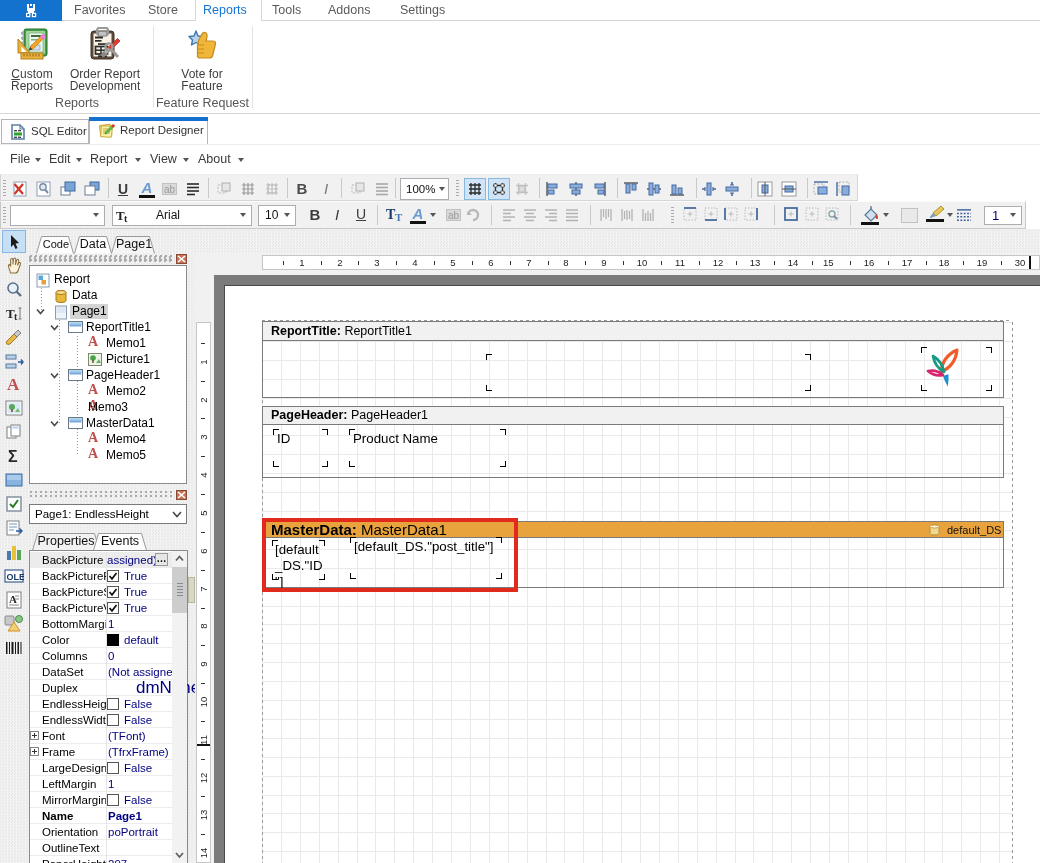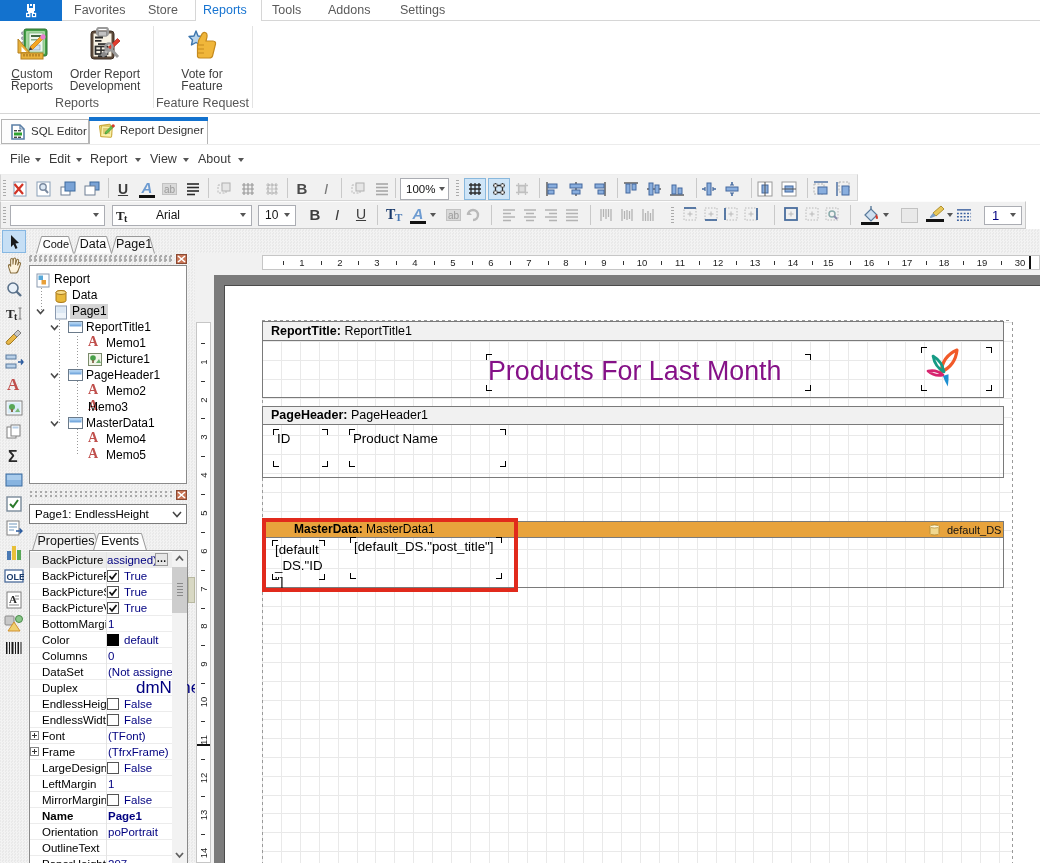--- a/index.html
+++ b/index.html
@@ -866,31 +866,30 @@
 
 <div class="abs" style="left:197px;top:744px;width:13px;height:2px;background:#111;"></div>
 <div class="abs" style="left:262px;top:321px;width:742px;height:77px;border:1px solid #7a7a7a;box-sizing:border-box;"></div>
 <div class="abs" style="left:263px;top:322px;width:740px;height:19px;background:#f1f1f1;border-bottom:1px solid #7a7a7a;box-sizing:border-box;"></div>
 <div class="tx" style="left:271px;top:322px;height:18px;line-height:18px;font-size:12.5px;color:#000;"><b>ReportTitle:</b> ReportTitle1</div>
 <div class="abs" style="left:262px;top:406px;width:742px;height:72px;border:1px solid #7a7a7a;box-sizing:border-box;"></div>
 <div class="abs" style="left:263px;top:407px;width:740px;height:18px;background:#f1f1f1;border-bottom:1px solid #7a7a7a;box-sizing:border-box;"></div>
 <div class="tx" style="left:271px;top:407px;height:17px;line-height:17px;font-size:12.5px;color:#000;"><b>PageHeader:</b> PageHeader1</div>
 <div class="abs" style="left:262px;top:521px;width:742px;height:67px;border:1px solid #7a7a7a;box-sizing:border-box;"></div>
 <div class="abs" style="left:263px;top:522px;width:740px;height:16px;background:#e8a33c;border-bottom:1px solid #7a7a7a;box-sizing:border-box;"></div>
-<div class="tx" style="left:271px;top:522px;height:15px;line-height:15px;font-size:12px;color:#000;margin-left:23px;"><b>MasterData:</b> MasterData1</div>
+<div class="tx" style="left:271px;top:522px;height:15px;line-height:15px;font-size:15px;color:#000;"><b>MasterData:</b> MasterData1</div>
 <svg class="abs" style="left:929px;top:524px;" width="11" height="12" viewBox="0 0 11 12">
       <path d="M1 2.5 Q1 1 5.5 1 Q10 1 10 2.5 L10 9.5 Q10 11 5.5 11 Q1 11 1 9.5 Z" fill="#f0d890" stroke="#b89038" stroke-width="1"></path>
       <ellipse cx="5.5" cy="2.5" rx="4.5" ry="1.5" fill="#fdf6d8" stroke="#b89038" stroke-width="0.8"></ellipse>
     </svg>
 <div class="tx" style="left:947px;top:523px;height:14px;line-height:14px;font-size:11px;color:#111;">default_DS</div>
 <div class="abs" style="left:486px;top:354px;width:6px;height:6px;border-left:1.5px solid #000;border-top:1.5px solid #000;box-sizing:border-box;"></div>
     <div class="abs" style="left:805px;top:354px;width:6px;height:6px;border-right:1.5px solid #000;border-top:1.5px solid #000;box-sizing:border-box;"></div>
     <div class="abs" style="left:486px;top:385px;width:6px;height:6px;border-left:1.5px solid #000;border-bottom:1.5px solid #000;box-sizing:border-box;"></div>
     <div class="abs" style="left:805px;top:385px;width:6px;height:6px;border-right:1.5px solid #000;border-bottom:1.5px solid #000;box-sizing:border-box;"></div>
-<div class="tx" style="left:488px;top:355.5px;font-size:26.8px;color:#851187;">Products For Last Month</div>
 <div class="abs" style="left:921px;top:347px;width:6px;height:6px;border-left:1.5px solid #000;border-top:1.5px solid #000;box-sizing:border-box;"></div>
     <div class="abs" style="left:986px;top:347px;width:6px;height:6px;border-right:1.5px solid #000;border-top:1.5px solid #000;box-sizing:border-box;"></div>
     <div class="abs" style="left:921px;top:385px;width:6px;height:6px;border-left:1.5px solid #000;border-bottom:1.5px solid #000;box-sizing:border-box;"></div>
     <div class="abs" style="left:986px;top:385px;width:6px;height:6px;border-right:1.5px solid #000;border-bottom:1.5px solid #000;box-sizing:border-box;"></div>
 <svg class="abs" style="left:926px;top:346px;" width="34" height="44" viewBox="0 0 34 44">
 <path d="M31 4 Q29.4 19.7 15 26 Q16.6 10.3 31 4 Z" fill="none" stroke="#f15a29" stroke-width="3.1" stroke-linejoin="round"></path>
 <path d="M7 10 Q16.2 15.4 18 26 Q8.8 20.6 7 10 Z" fill="none" stroke="#169b85" stroke-width="2.7" stroke-linejoin="round"></path>
 <path d="M2 25 Q10.5 23.1 17 29 Q8.5 30.9 2 25 Z" fill="none" stroke="#d6246e" stroke-width="2.7" stroke-linejoin="round"></path>
 <path d="M17 30 Q20 28.8 22.5 28.2 Q22.8 34 21.8 40.5 Q18.6 35.2 17 30 Z" fill="#1d8fd1"></path>
 </svg>

